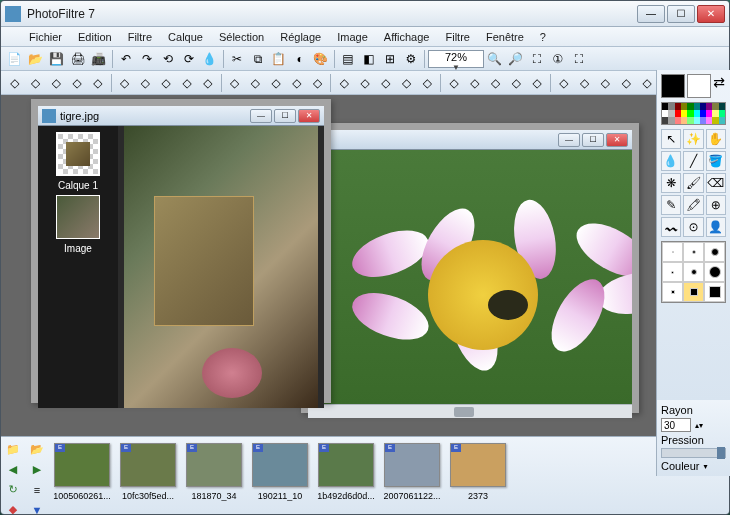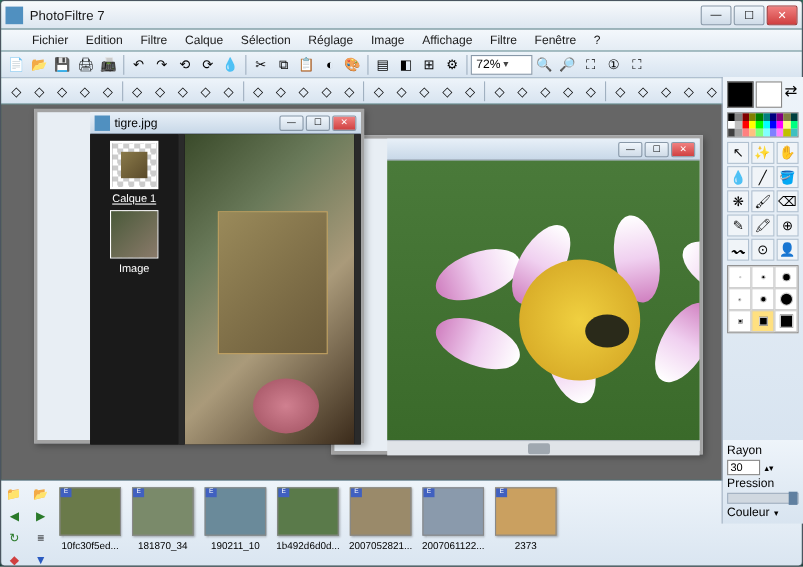--- a/index.html
+++ b/index.html
@@ -8,40 +8,40 @@
 .titlebar .icon { width: 16px; height: 16px; background: #5090c0; margin-right: 6px; }
 .titlebar .title { flex: 1; color: #1a1a1a; font-size: 12px; }
 .winbtns { display: flex; gap: 2px; }
 .winbtn { width: 28px; height: 18px; border: 1px solid #8898a8; background: linear-gradient(to bottom, #f0f6fc, #d0dce8); border-radius: 2px; display: flex; align-items: center; justify-content: center; font-size: 10px; }
 .winbtn.close { background: linear-gradient(to bottom, #f08080, #d04040); color: #fff; border-color: #a03030; }
 .menubar { height: 20px; background: linear-gradient(to bottom, #f4f8fc, #e4ecf4); display: flex; align-items: center; padding: 0 20px; border-bottom: 1px solid #b0c0d0; }
 .menuitem { padding: 2px 8px; color: #1a1a1a; cursor: default; }
 .toolbar { height: 24px; background: linear-gradient(to bottom, #eef4fa, #d8e4f0); display: flex; align-items: center; padding: 0 4px; gap: 1px; border-bottom: 1px solid #b0c0d0; overflow: hidden; }
 .tbtn { width: 20px; height: 20px; display: flex; align-items: center; justify-content: center; font-size: 12px; cursor: default; }
 .sep { width: 1px; height: 18px; background: #a0b0c0; margin: 0 2px; }
-.zoom { width: 56px; height: 18px; background: #fff; border: 1px solid #8898a8; padding: 0 4px; display: flex; align-items: center; }
+.zoom { width: 56px; height: 18px; background: #fff; border: 1px solid #8898a8; padding: 0 4px; display: flex; align-items: center; flex-direction: column; }
 .zoom span { flex: 1; }
 .zoom .arrow { font-size: 8px; color: #444; }
 .workspace { position: relative; height: 341px; background: #666; overflow: hidden; }
-.docwin { position: absolute; background: #e8eef4; border: 3px solid #a3a3a3; box-shadow: 2px 2px 6px rgba(0,0,0,0.3); padding-left: 48px; }
+.docwin { position: absolute; background: #e8eef4; border: 7px solid #a3a3a3; box-shadow: 2px 2px 6px rgba(0,0,0,0.3); }
 .docwin .dhdr { height: 20px; background: linear-gradient(to bottom, #e8f0f8, #c8d8e8); display: flex; align-items: center; padding: 0 4px; border-bottom: 1px solid #8090a0; }
 .docwin .dhdr .dicon { width: 14px; height: 14px; background: #5090c0; margin-right: 4px; }
 .docwin .dhdr .dlabel { flex: 1; font-size: 11px; }
 .docwin .dhdr .dbtns { display: flex; gap: 2px; }
 .docwin .dhdr .dbtn { width: 22px; height: 14px; border: 1px solid #8898a8; background: linear-gradient(to bottom, #f0f6fc, #d0dce8); border-radius: 2px; font-size: 8px; display: flex; align-items: center; justify-content: center; }
 .docwin .dhdr .dbtn.close { background: linear-gradient(to bottom, #f08080, #d04040); color: #fff; }
 .doc1 { top: 4px; left: 30px; width: 300px; height: 304px; z-index: 2; }
 .doc1body { display: flex; height: 282px; background: #000; }
 .layerpanel { width: 80px; background: #1a1a1a; padding: 6px; display: flex; flex-direction: column; align-items: center; gap: 4px; }
 .layerthumb { width: 44px; height: 44px; border: 1px solid #fff; background: repeating-conic-gradient(#ccc 0% 25%, #fff 0% 50%) 0/10px 10px; position: relative; }
 .layerthumb.sel { border: 2px solid #fff; }
 .layerthumb .inner { position: absolute; inset: 8px; background: linear-gradient(135deg, #8a7a4a, #5a4a2a); }
 .layerthumb.fond .inner { inset: 0; background: linear-gradient(135deg, #4a5a3a, #8a7a6a); }
 .layerlabel { color: #fff; font-size: 10px; text-align: center; }
-.layerlabel.u { text-decoration: underline; }
+.layerlabel.u { }
 .canvas1 { flex: 1; background: linear-gradient(135deg, #3a4a2a 0%, #6a7a5a 30%, #aa9a7a 60%, #3a2a1a 100%); position: relative; overflow: hidden; border-left: 6px solid #2a2a2a; border-right: 6px solid #2a2a2a; }
 .canvas1::before, .canvas1::after { content: ""; position: absolute; top: 0; bottom: 0; width: 6px; background: repeating-linear-gradient(to bottom, #1a1a1a 0 8px, #3a3a3a 8px 14px); }
 .canvas1::before { left: -6px; } .canvas1::after { right: -6px; }
 .paste { position: absolute; top: 70px; left: 30px; width: 100px; height: 130px; background: linear-gradient(135deg, #9a8a5a, #6a5a3a); border: 1px solid #c0a060; }
 .tongue { position: absolute; bottom: 10px; left: 40%; width: 60px; height: 50px; background: radial-gradient(ellipse, #d08090, #a05060); border-radius: 50%; }
 .doc2 { top: 28px; left: 300px; width: 338px; height: 290px; z-index: 1; }
 .doc2body { height: 254px; background: linear-gradient(to bottom, #4a7a3a 0%, #3a6a2a 100%); position: relative; overflow: hidden; }
 .flower { position: absolute; top: 10px; left: 20px; width: 280px; height: 240px; }
 .petal { position: absolute; width: 80px; height: 40px; background: linear-gradient(to right, #d080c0, #f0d0f0, #fff); border-radius: 50%; transform-origin: right center; }
 .center { position: absolute; top: 80px; left: 100px; width: 110px; height: 110px; background: radial-gradient(circle, #f0d040, #d0a020); border-radius: 50%; }
@@ -353,20 +353,26 @@
     <div class="sc" style="color:#d04040">◆</div>
   </div>
   <div class="sidecontrol">
     <div class="sc">📂</div>
     <div class="sc" style="color:#2a7a2a">▶</div>
     <div class="sc">≡</div>
     <div class="sc" style="color:#2a5ac0">▼</div>
   </div>
   <div class="thumbstrip" id="thumbstrip">
       <div class="thumbitem">
+        <div class="thumbimg" style="background: rgb(90, 122, 58);">
+          <div class="tag">E</div>
+        </div>
+        <div class="thumbname">1005060261...</div>
+      </div>
+      <div class="thumbitem">
         <div class="thumbimg" style="background: rgb(106, 122, 74);">
           <div class="tag">E</div>
         </div>
         <div class="thumbname">10fc30f5ed...</div>
       </div>
       <div class="thumbitem">
         <div class="thumbimg" style="background: rgb(122, 138, 106);">
           <div class="tag">E</div>
         </div>
         <div class="thumbname">181870_34</div>
@@ -377,26 +383,20 @@
         </div>
         <div class="thumbname">190211_10</div>
       </div>
       <div class="thumbitem">
         <div class="thumbimg" style="background: rgb(90, 122, 74);">
           <div class="tag">E</div>
         </div>
         <div class="thumbname">1b492d6d0d...</div>
       </div>
       <div class="thumbitem">
-        <div class="thumbimg" style="background: rgb(154, 138, 106);">
-          <div class="tag">E</div>
-        </div>
-        <div class="thumbname">2007052821...</div>
-      </div>
-      <div class="thumbitem">
         <div class="thumbimg" style="background: rgb(138, 154, 172);">
           <div class="tag">E</div>
         </div>
         <div class="thumbname">2007061122...</div>
       </div>
       <div class="thumbitem">
         <div class="thumbimg" style="background: rgb(202, 160, 96);">
           <div class="tag">E</div>
         </div>
         <div class="thumbname">2373</div>

